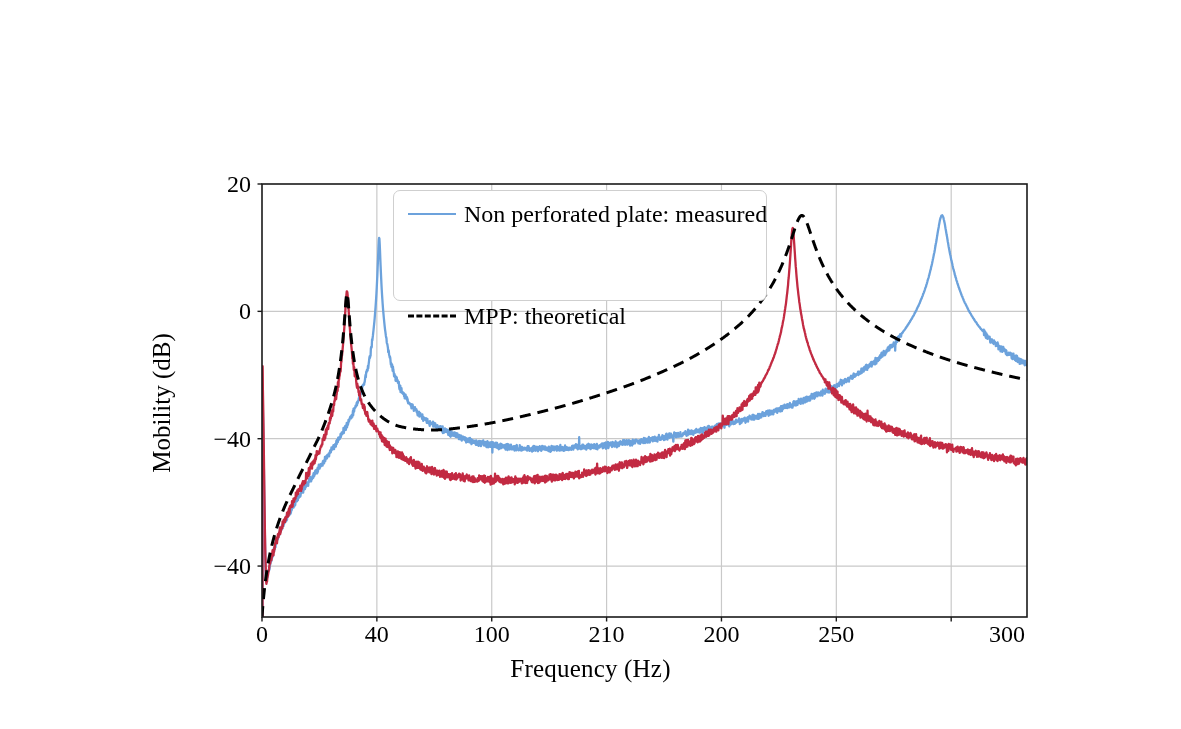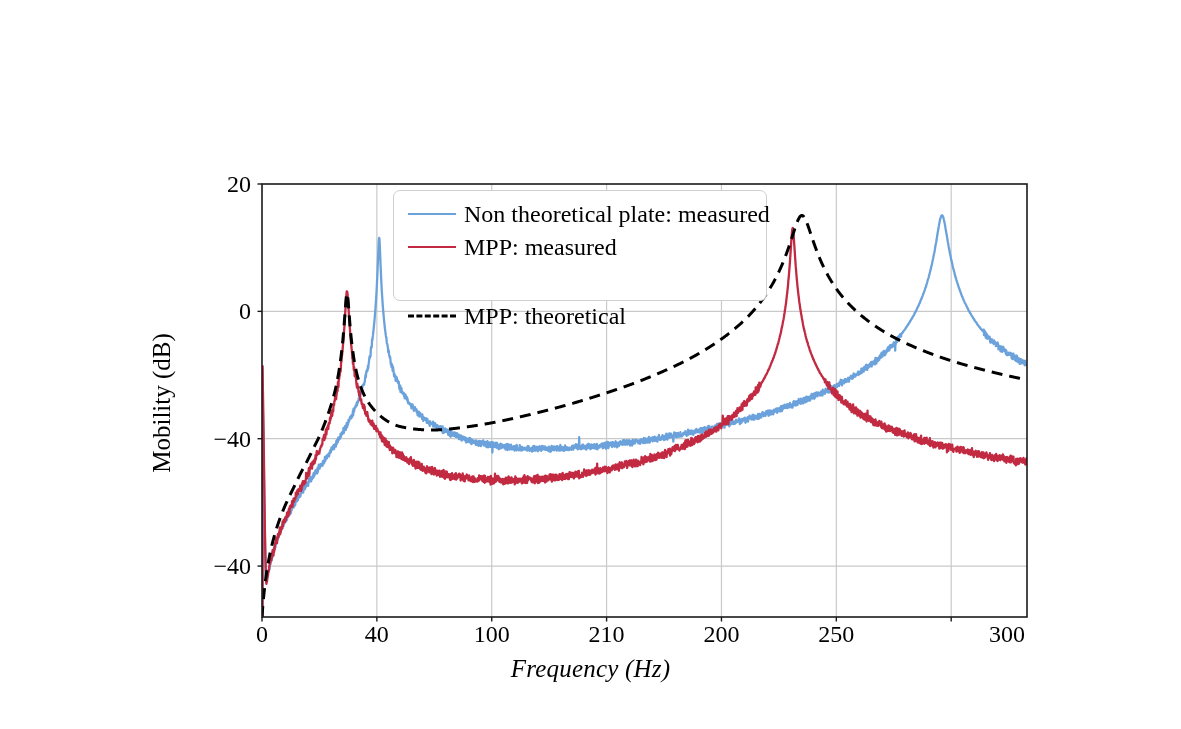--- a/index.html
+++ b/index.html
@@ -1,20 +1,20 @@
 <!DOCTYPE html>
 <html><head>
 <meta charset="utf-8">
 <style>
   html,body{margin:0;padding:0;background:#ffffff;}
   body{width:1181px;height:729px;overflow:hidden;
        font-family:"Liberation Serif","DejaVu Serif",serif;}
   #root{position:relative;width:1181px;height:729px;background:#fff;}
   #figure{position:absolute;left:0;top:0;width:1181px;height:729px;}
-  .axis-label{position:absolute;color:#000;font-size:25px;letter-spacing:.2px;font-style:italic;}
+  .axis-label{position:absolute;color:#000;font-size:25px;letter-spacing:.2px;}
   #xlabel{left:0;top:655px;width:1181px;text-align:center;}
   #ylabel-wrap{position:absolute;left:139px;top:189px;width:46px;height:428px;}
   #ylabel{position:absolute;left:50%;top:50%;transform:translate(-50%,-50%) rotate(-90deg);
           white-space:nowrap;font-size:25px;color:#000;}
   .tick{position:absolute;color:#000000;font-size:24px;white-space:nowrap;}
   .xtick{transform:translateX(-50%);top:621px;}
   .ytick{transform:translateY(-50%);text-align:right;}
   svg{display:block;}
   #legend-box{position:absolute;left:393px;top:190px;width:372px;height:109px;
               background:#fff;border:1px solid #cfcfcf;border-radius:7px;}
@@ -86,25 +86,21 @@
     </div>
 
   <div class="axis-label" id="xlabel">Frequency (Hz)</div>
   <div id="ylabel-wrap">
     <div id="ylabel">Mobility (dB)</div>
   </div>
 
   <div id="legend-box">
       <div class="leg-row" style="top: 6px;">
         <div class="leg-sample" style="border-top: 2.6px solid rgb(108, 162, 220);"></div>
-        <div class="leg-text">Non theoretical plate: measured</div>
-      </div>
-      <div class="leg-row" style="top: 39px;">
-        <div class="leg-sample" style="border-top: 2.6px solid rgb(194, 42, 66);"></div>
-        <div class="leg-text">MPP: measured</div>
+        <div class="leg-text">Non perforated plate: measured</div>
       </div>
       <div class="leg-row" style="top: 72px; margin-top: 36px;">
         <div class="leg-sample" style="border-top: 3px dashed rgb(0, 0, 0);"></div>
         <div class="leg-text">MPP: theoretical</div>
       </div>
     </div>
 
 </div>
 
 </body></html>

